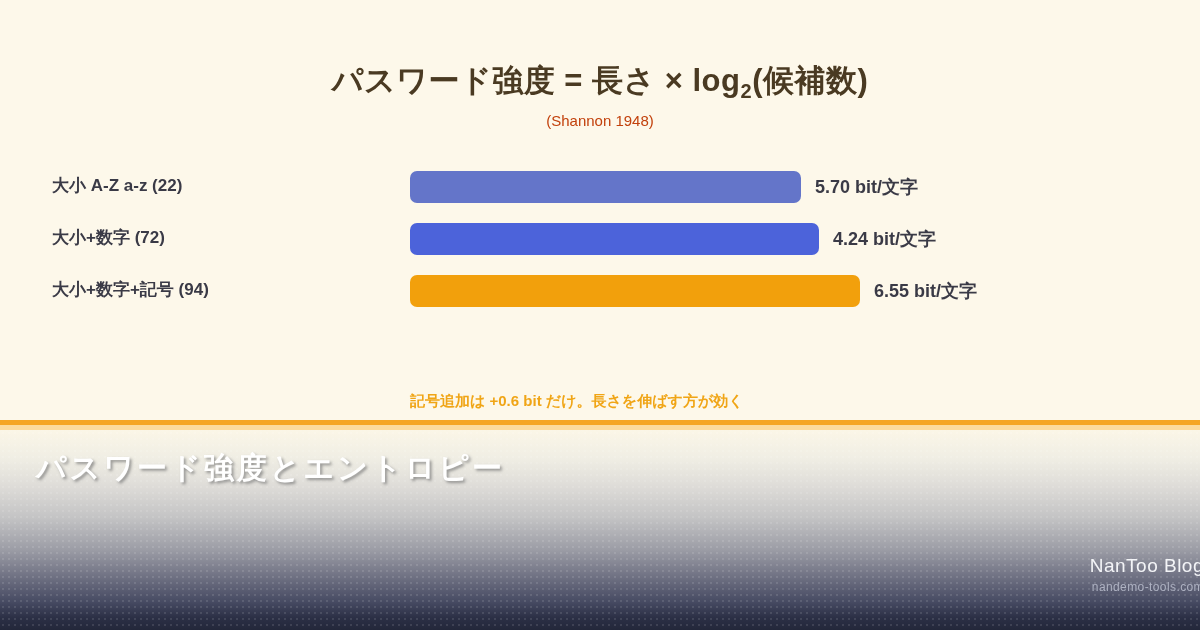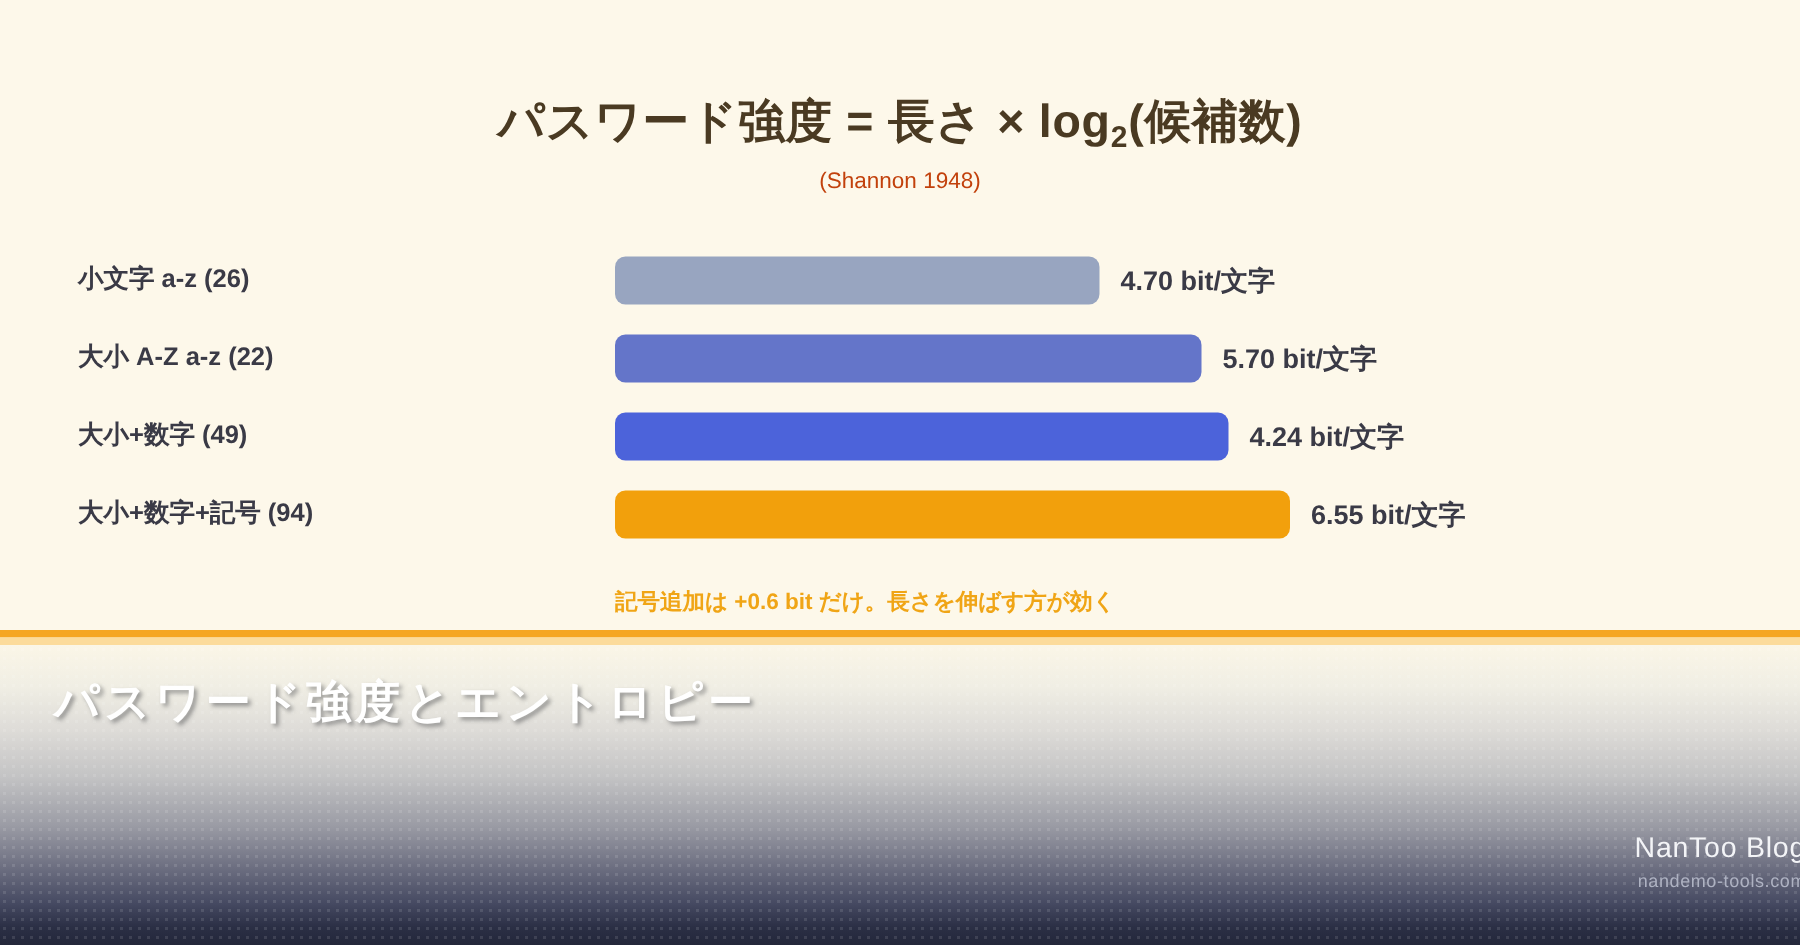--- a/index.html
+++ b/index.html
@@ -203,38 +203,31 @@
   <div class="panel">
 
     <div class="title">
       <span>パスワード強度 = 長さ × log</span><span class="sub2">2</span><span>(候補数)</span>
     </div>
 
     <div class="subtitle">(Shannon 1948)</div>
 
     <div class="rows">
 
-      <div class="row">
-        <div class="row-label">小文字 a-z (26)</div>
-        <div class="bar-track">
-          <div class="bar" style="width:323px;background:#98a5c0;"></div>
-          <div class="bar-value" style="left:337px;">4.70 bit/文字</div>
-        </div>
-      </div>
 
       <div class="row">
         <div class="row-label">大小 A-Z a-z (22)</div>
         <div class="bar-track">
           <div class="bar" style="width:391px;background:#6475c9;"></div>
           <div class="bar-value" style="left:405px;">5.70 bit/文字</div>
         </div>
       </div>
 
       <div class="row">
-        <div class="row-label">大小+数字 (49)</div>
+        <div class="row-label">大小+数字 (72)</div>
         <div class="bar-track">
           <div class="bar" style="width:409px;background:#4c63da;"></div>
           <div class="bar-value" style="left:423px;">4.24 bit/文字</div>
         </div>
       </div>
 
       <div class="row">
         <div class="row-label">大小+数字+記号 (94)</div>
         <div class="bar-track">
           <div class="bar" style="width:450px;background:#f2a00c;"></div>

